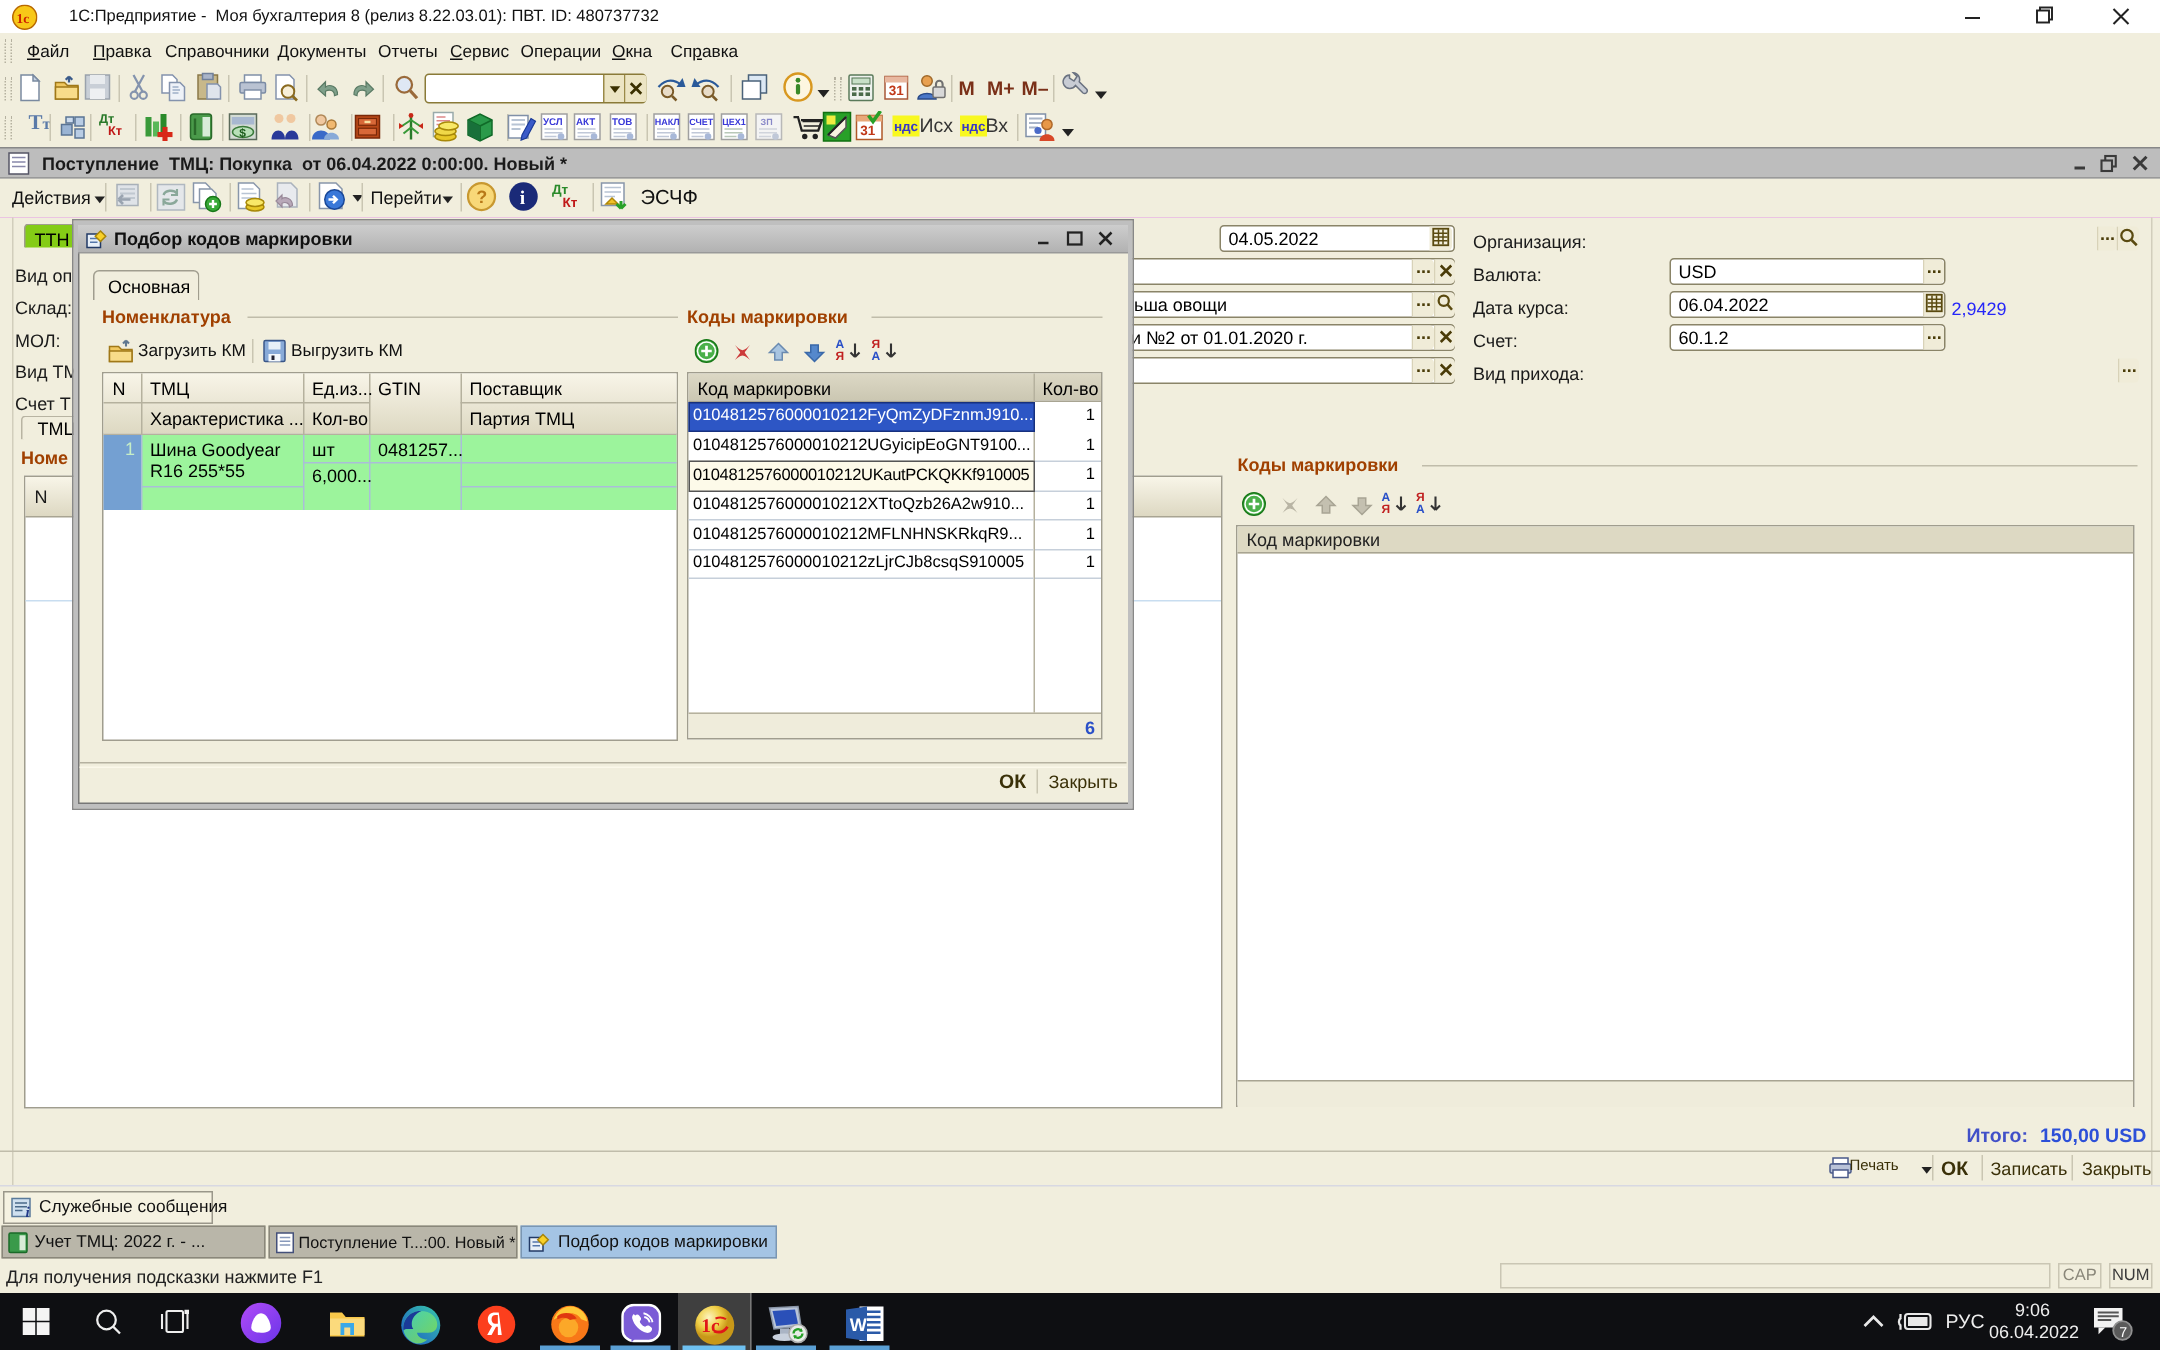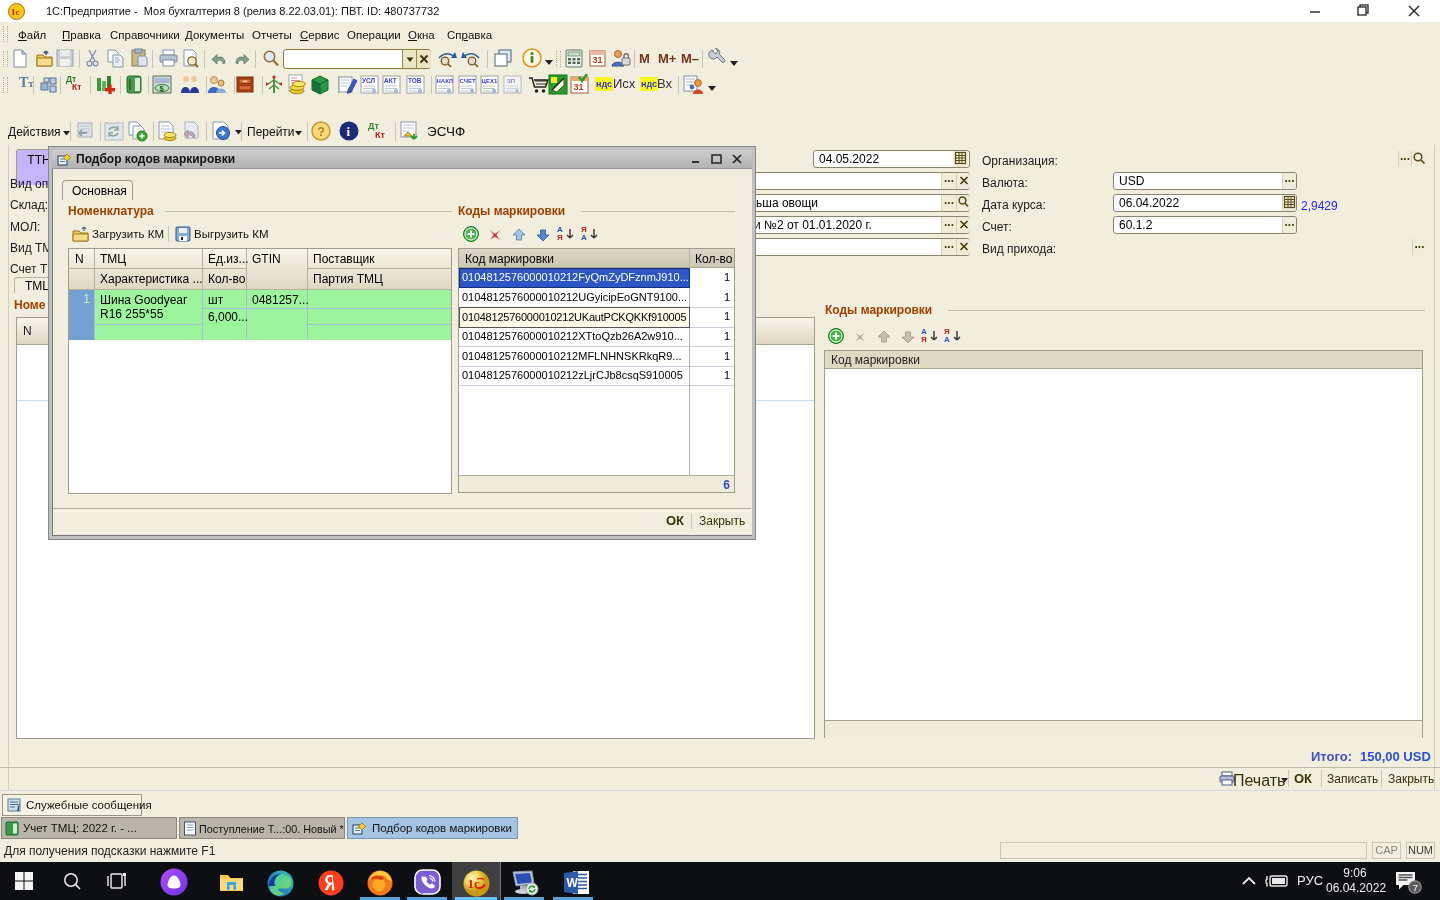--- a/index.html
+++ b/index.html
@@ -351,20 +351,37 @@
         <path d="M3 4h9 M3 7h9 M3 10h6" stroke="#a8b4c8" stroke-width="1.2"></path>
         <circle cx="15" cy="8" r="3.4" fill="#e89848" stroke="#b06828"></circle>
         <path d="M10 19 c0-6 10-6 10 0 z" fill="#d84828"></path>
         <circle cx="9" cy="12" r="2.4" fill="#4a6ac8"></circle>
       </svg>
 <svg class="abs" style="left:707px;top:13px;" width="10" height="8">
         <path d="M1 1 l4 5 4-5 z" fill="#222"></path>
       </svg>
 </div>
 
+<div class="abs" style="left:0;top:98px;width:1440px;height:21px;background:#bdbdbd;border-top:1px solid #888;border-bottom:1px solid #999;box-sizing:border-box;">
+<svg class="abs" style="left:5px;top:2px;" width="16" height="16">
+        <rect x="1" y="1" width="13" height="14" fill="#fff" stroke="#556"></rect>
+        <path d="M3 4h9 M3 7h9 M3 10h9" stroke="#88a" stroke-width="1"></path>
+      </svg>
+<div class="abs" style="left:28px;top:3px;font-size:12px;font-weight:bold;color:#1a1a1a;">Поступление&nbsp; ТМЦ: Покупка&nbsp; от 06.04.2022 0:00:00. Новый *</div>
+<svg class="abs" style="left:1381px;top:3px;" width="14" height="14">
+        <line x1="2" y1="10" x2="9" y2="10" stroke="#3a3a3a" stroke-width="2"></line>
+      </svg>
+<svg class="abs" style="left:1399px;top:3px;" width="14" height="14">
+        <rect x="4.5" y="2" width="7" height="7" fill="none" stroke="#3a3a3a" stroke-width="1.4"></rect>
+        <rect x="2" y="5" width="7" height="7" fill="#bdbdbd" stroke="#3a3a3a" stroke-width="1.4"></rect>
+      </svg>
+<svg class="abs" style="left:1420px;top:3px;" width="14" height="14">
+        <path d="M2.5 2.5 L11 11 M11 2.5 L2.5 11" stroke="#3a3a3a" stroke-width="2"></path>
+      </svg>
+</div>
 
 <div id="actionbar" class="abs" style="left:0;top:119px;width:1440px;height:26px;border-bottom:4px solid #d946ef;">
 <div class="abs" style="left:8px;top:6px;font-size:12px;color:#111;">Действия</div>
 <svg class="abs" style="left:62px;top:11px;" width="9" height="7">
         <path d="M1 1 l3.5 4.5 3.5-4.5 z" fill="#222"></path>
       </svg>
 <div class="sepv" style="left:70px;top:3px;height:19px;"></div>
 
 <svg class="abs" style="left:75px;top:3px;" width="20" height="19">
         <rect x="3" y="1" width="14" height="14" fill="#dfe3e8" stroke="#a8b0b8"></rect>
@@ -430,21 +447,21 @@
         <path d="M8 11 l4 4 h-8 z" fill="#f0c028" stroke="#b08808"></path>
         <path d="M14 13 v5 m0 0 l-3-3 m3 3 l3-3" stroke="#28a028" stroke-width="2" fill="none"></path>
       </svg>
 <div class="abs" style="left:427px;top:5px;font-size:13.5px;color:#111;">ЭСЧФ</div>
 </div>
 
 <div id="form" class="abs" style="left:0;top:145px;width:1440px;height:645px;background:#f1eedd;">
 <div class="abs" style="left:8px;top:0;width:1px;height:645px;background:#d2cebc;"></div>
 <div class="abs" style="left:1434px;top:0;width:1px;height:645px;background:#d2cebc;"></div>
 
-<div class="abs" style="left:16px;top:4px;width:40px;height:36px;background:#c4b5fd;border:1px solid #a09d8e;border-bottom:none;border-radius:3px 3px 0 0;padding:3px 0 0 6px;box-sizing:border-box;font-size:12px;text-align:center;">ТТН</div>
+<div class="abs" style="left:16px;top:4px;width:40px;height:16px;background:#84cc16;border:1px solid #a09d8e;border-bottom:none;border-radius:3px 3px 0 0;padding:3px 0 0 6px;box-sizing:border-box;font-size:12px;">ТТН</div>
 <div class="lbl" style="left:10px;top:32px;">Вид оп</div>
 <div class="lbl" style="left:10px;top:53px;">Склад:</div>
 <div class="lbl" style="left:10px;top:75px;">МОЛ:</div>
 <div class="lbl" style="left:10px;top:96px;">Вид ТМ</div>
 <div class="lbl" style="left:10px;top:117px;">Счет Т</div>
 <div class="abs" style="left:14px;top:132px;width:50px;height:16px;background:#f1eedd;border:1px solid #b8b4a2;border-bottom:none;border-radius:3px 3px 0 0;padding:1px 0 0 10px;box-sizing:border-box;font-size:12px;">ТМЦ</div>
 <div class="abs mar" style="left:14px;top:153px;">Номе</div>
 
 <div class="abs" style="left:16px;top:172px;width:797px;height:420px;border:1px solid #a09d8e;background:#fff;">
  <div class="tbl-h" style="position:absolute;left:0;top:0;width:100%;height:26px;border-bottom:1px solid #a8a492;"></div>
@@ -533,21 +550,21 @@
   <div style="position:absolute;left:0;top:369px;width:100%;height:17px;background:#efecdb;border-top:1px solid #a8a492;"></div>
 </div>
 
 <div class="abs" style="left:1311px;top:604px;font-size:13px;font-weight:bold;color:#4150c8;">Итого:<span style="color:#2d50d8;margin-left:8px;">150,00 USD</span></div>
 <div class="gline" style="left:0;top:622px;width:1440px;"></div>
 <svg class="abs" style="left:1219px;top:626px;" width="16" height="15">
         <rect x="3" y="1" width="10" height="4" fill="#fff" stroke="#4a5a8a"></rect>
         <rect x="1" y="5" width="14" height="6" rx="1" fill="#b9c2d8" stroke="#4a5a8a"></rect>
         <rect x="3" y="9" width="10" height="5" fill="#fff" stroke="#4a5a8a"></rect>
       </svg>
-<div class="abs" style="left:1233px;top:627px;font-size:16px;color:#3a3008;">Печать</div>
+<div class="abs" style="left:1233px;top:627px;font-size:10px;color:#3a3008;">Печать</div>
 <svg class="abs" style="left:1280px;top:632px;" width="8" height="7">
         <path d="M1 1 l3.5 4.5 3.5-4.5 z" fill="#222"></path>
       </svg>
 <div class="sepv" style="left:1288px;top:625px;height:17px;"></div>
 <div class="abs" style="left:1294px;top:626px;font-size:13px;font-weight:bold;color:#3a3008;">ОК</div>
 <div class="sepv" style="left:1321px;top:625px;height:17px;"></div>
 <div class="abs" style="left:1327px;top:627px;font-size:12px;color:#3a3008;">Записать</div>
 <div class="sepv" style="left:1381px;top:625px;height:17px;"></div>
 <div class="abs" style="left:1388px;top:627px;font-size:12px;color:#3a3008;">Закрыть</div>
 </div>

